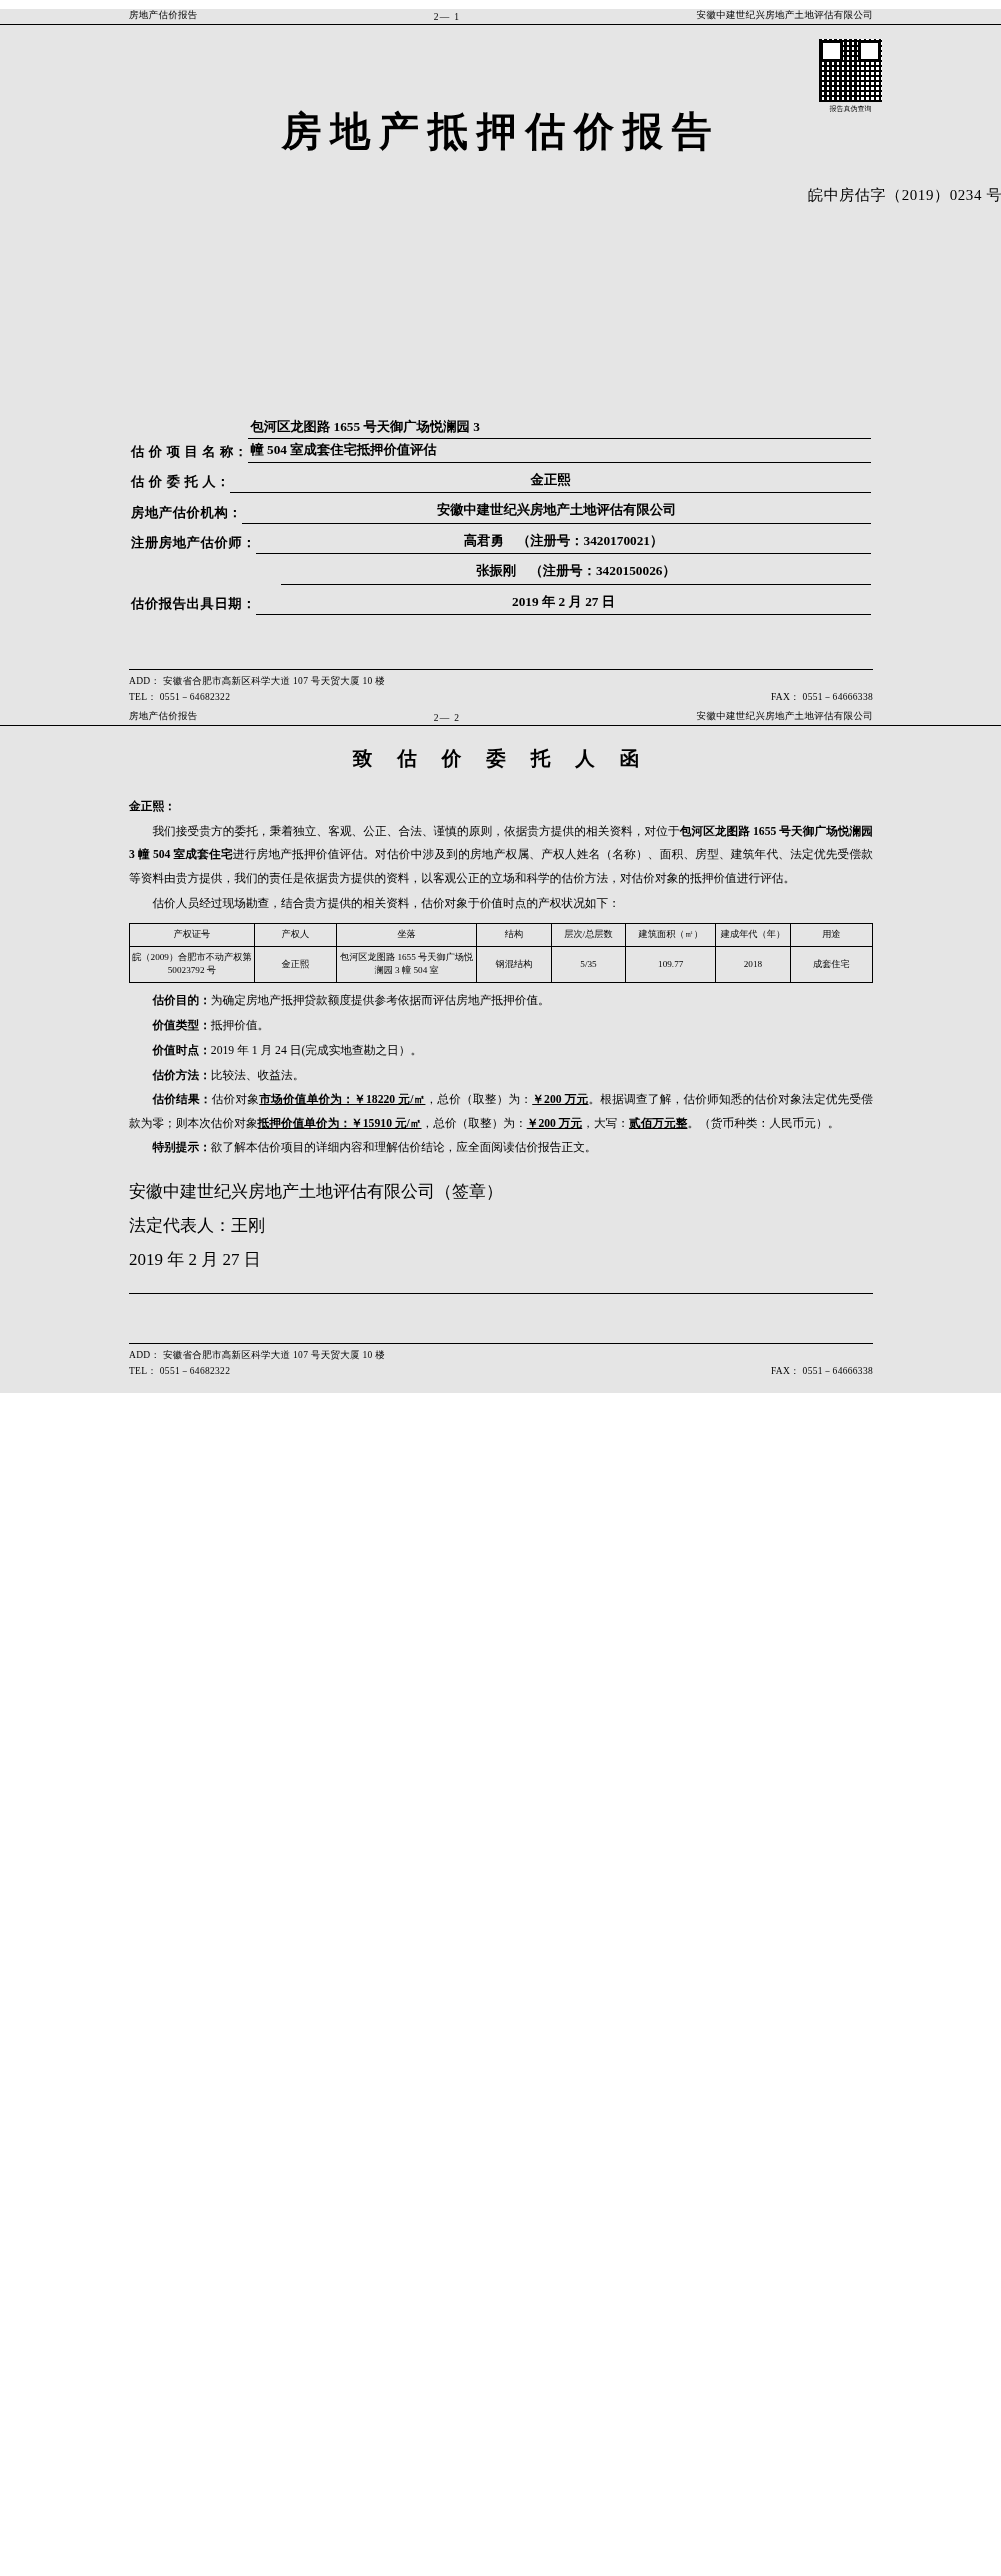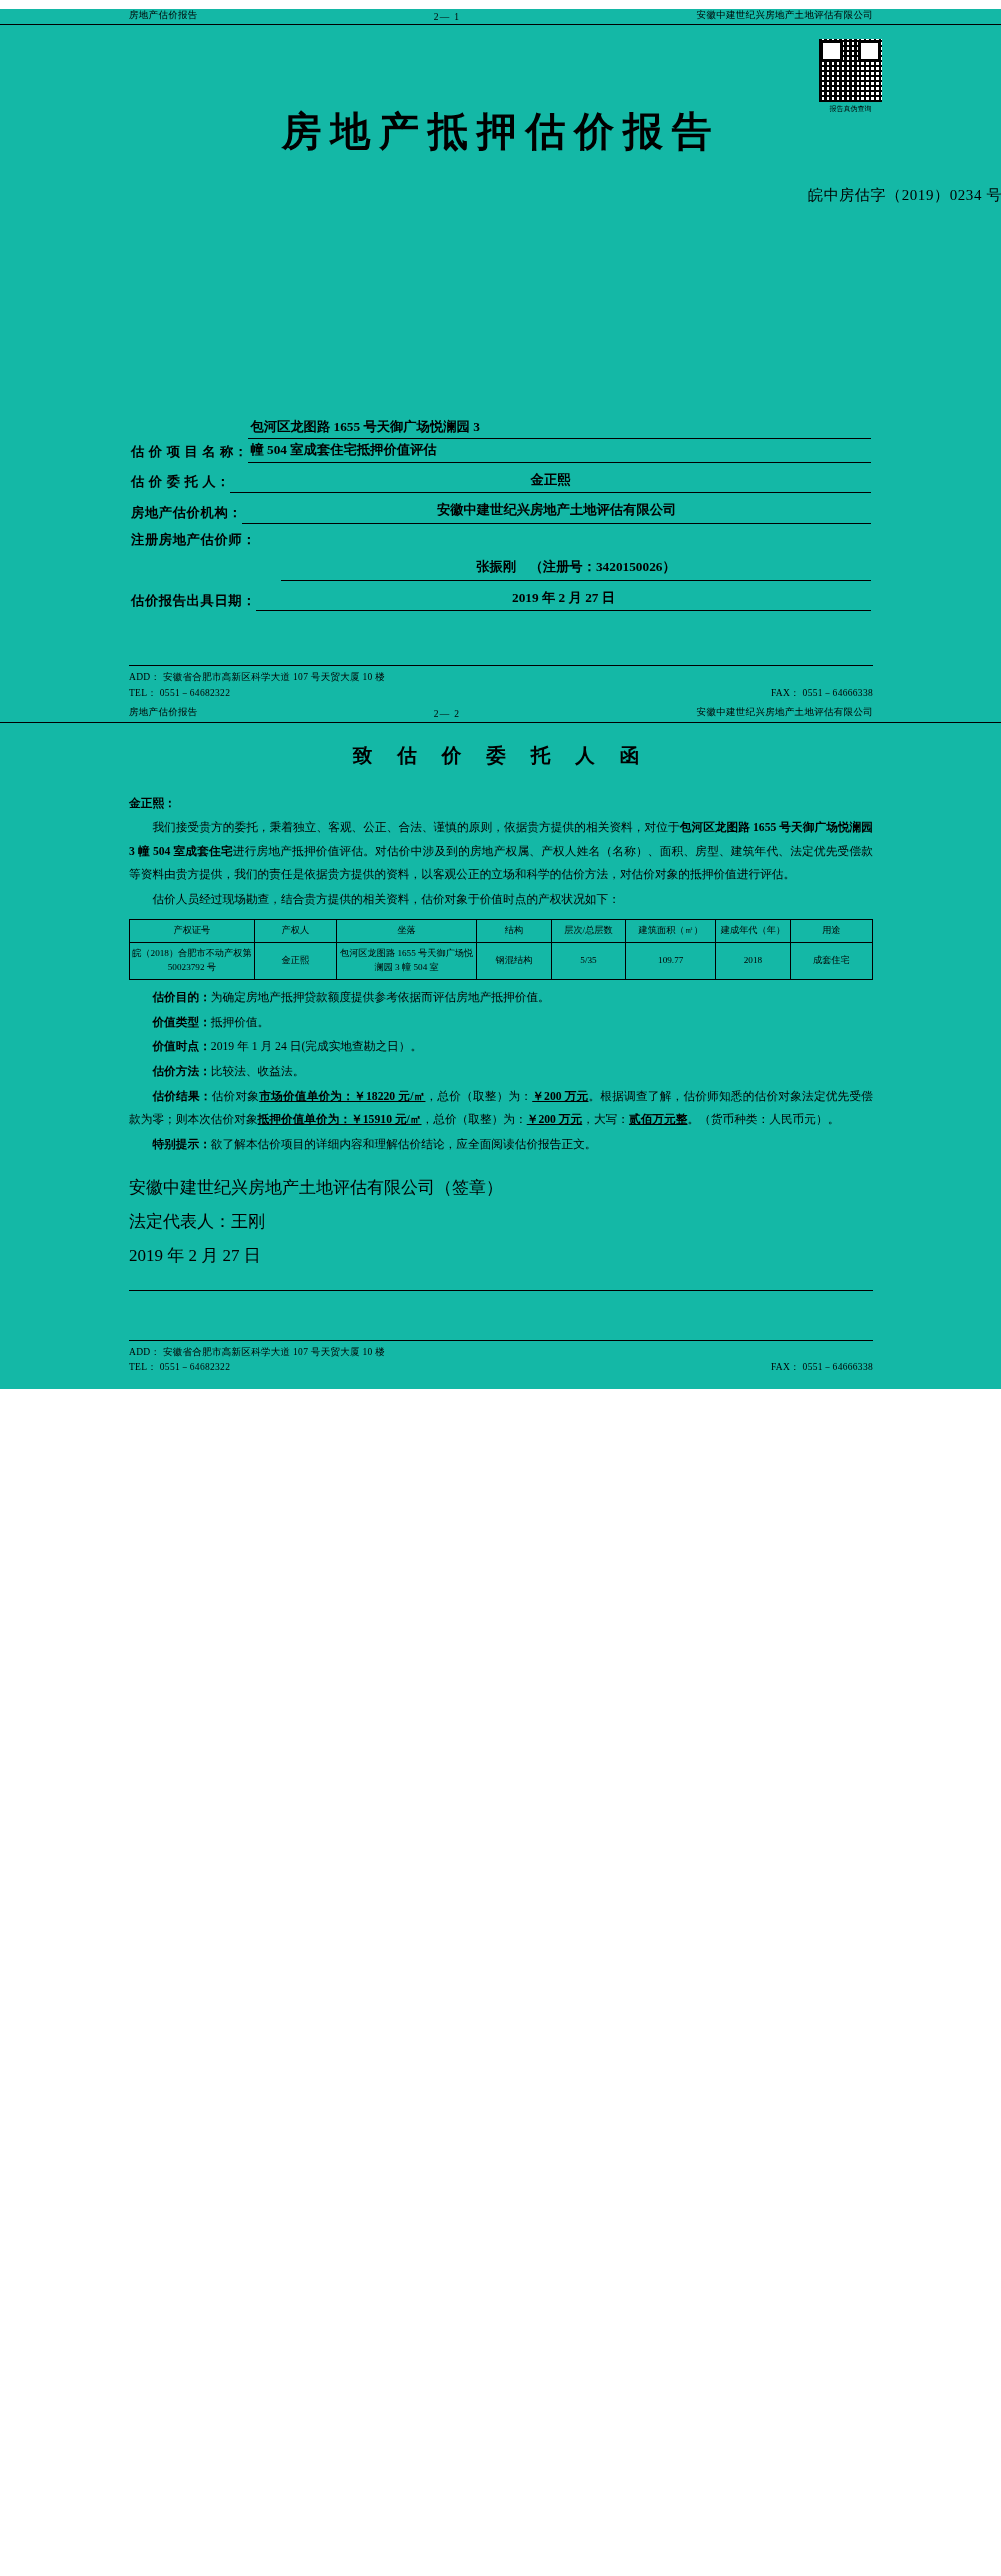--- a/index.html
+++ b/index.html
@@ -8,21 +8,21 @@
     background: #ffffff;
   }
   body {
     width: 1002px;
     font-family: "Liberation Serif", "DejaVu Serif", serif;
     color: #000000;
   }
   .page {
     position: relative;
     width: 1002px;
-    background: #14b8a6;
+    background: #e5e5e5;
   }
 
   
   .running-line {
     display: flex;
     align-items: flex-end;
     font-size: 9.5px;
     letter-spacing: 0.3px;
     padding: 0 129px 2.5px 129px;
     border-bottom: 0.9px solid #000;
@@ -256,20 +256,21 @@
       <span class="cf-value center">金正熙</span>
     </div>
 
     <div class="cf-row">
       <span class="cf-label">房地产估价机构：</span>
       <span class="cf-value center">安徽中建世纪兴房地产土地评估有限公司</span>
     </div>
 
     <div class="cf-row">
       <span class="cf-label">注册房地产估价师：</span>
+      <span class="cf-value center">高君勇　（注册号：3420170021）</span>
     </div>
 
     <div class="cf-sub">
       <span class="pad"></span>
       <span class="cf-value center">张振刚　（注册号：3420150026）</span>
     </div>
 
     <div class="cf-row">
       <span class="cf-label">估价报告出具日期：</span>
       <span class="cf-value center">2019 年 2 月 27 日</span>
@@ -312,21 +313,21 @@
           <th style="width:17.5%">坐落</th>
           <th style="width:9%">结构</th>
           <th style="width:9%">层次/总层数</th>
           <th style="width:11%">建筑面积（㎡）</th>
           <th style="width:9%">建成年代（年）</th>
           <th style="width:10%">用途</th>
         </tr>
       </thead>
       <tbody>
         <tr>
-          <td>皖（2018）合肥市不动产权第 50023792 号</td>
+          <td>皖（2009）合肥市不动产权第 50023792 号</td>
           <td>金正熙</td>
           <td>包河区龙图路 1655 号天御广场悦澜园 3 幢 504 室</td>
           <td>钢混结构</td>
           <td>5/35</td>
           <td>109.77</td>
           <td>2018</td>
           <td>成套住宅</td>
         </tr>
       </tbody>
     </table>

